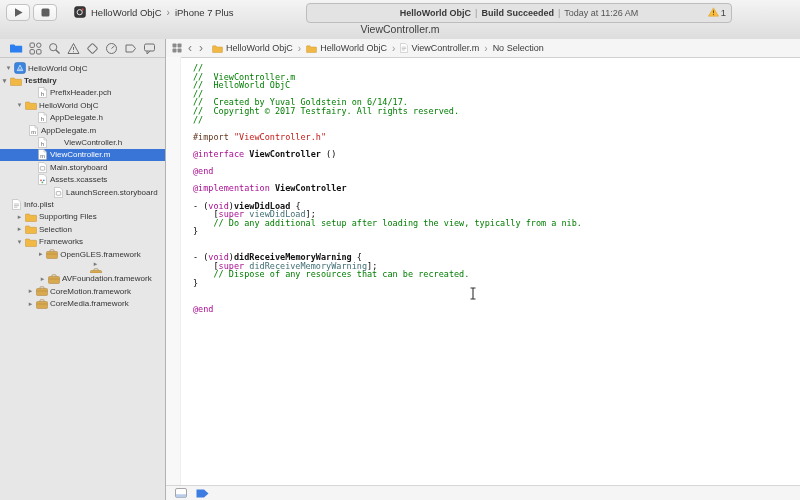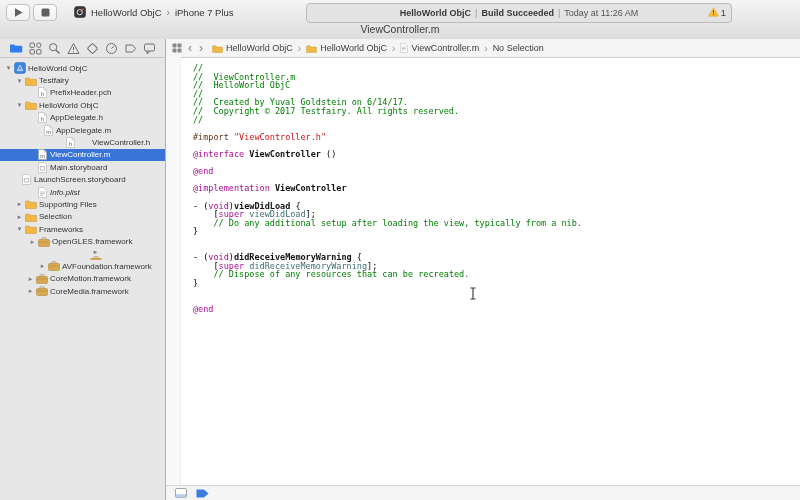--- a/index.html
+++ b/index.html
@@ -159,151 +159,163 @@
         <div class="tree-row" style="padding-left: 4px;">
           <span class="disc">▾</span>
           <span class="t-icon">
             <svg width="12" height="12" viewBox="0 0 12 12">
               <rect x="0.5" y="0.5" width="11" height="11" rx="2.2" fill="#3a85e0" stroke="#2b66b4" stroke-width="0.5"></rect>
               <path d="M3.2 8.6 L6 3.2 L8.8 8.6 Z M4.4 7.2 H7.6" fill="none" stroke="#ffffff" stroke-width="0.7"></path>
             </svg>
           </span>
           <span class="t-label">HelloWorld ObjC</span>
         </div>
+        <div class="tree-row" style="padding-left: 0; font-weight: bold;">
+          <span class="disc">▾</span>
+          <span class="t-icon">
+            <svg width="12" height="10" viewBox="0 0 12 10">
+              <path d="M0.5 2.6 Q0.5 2 1 2 H4.2 L5.4 3.3 H11 Q11.5 3.3 11.5 3.8 V9 Q11.5 9.5 11 9.5 H1 Q0.5 9.5 0.5 9 Z" fill="#f1b844" stroke="#c59334" stroke-width="0.5"></path>
+            </svg>
+          </span>
+          <span class="t-label">Testfairy</span>
+        </div>
+        <div class="tree-row" style="padding-left: 26px;">
+          <span class="disc"></span>
+          <span class="t-icon">
+            <svg width="9" height="11" viewBox="0 0 9 11">
+              <path d="M0.5 0.5 H6 L8.5 3 V10.5 H0.5 Z" fill="#ffffff" stroke="#a6a6a6" stroke-width="0.5"></path>
+              <path d="M6 0.5 V3 H8.5" fill="none" stroke="#a6a6a6" stroke-width="0.5"></path>
+              <text x="4.5" y="9" text-anchor="middle" font-size="5.5" font-family="sans-serif" fill="#555">h</text>
+            </svg>
+          </span>
+          <span class="t-label">PrefixHeader.pch</span>
+        </div>
         <div class="tree-row" style="padding-left: 15px;">
           <span class="disc">▾</span>
           <span class="t-icon">
             <svg width="12" height="10" viewBox="0 0 12 10">
               <path d="M0.5 2.6 Q0.5 2 1 2 H4.2 L5.4 3.3 H11 Q11.5 3.3 11.5 3.8 V9 Q11.5 9.5 11 9.5 H1 Q0.5 9.5 0.5 9 Z" fill="#f1b844" stroke="#c59334" stroke-width="0.5"></path>
             </svg>
           </span>
-          <span class="t-label">Testfairy</span>
+          <span class="t-label">HelloWorld ObjC</span>
         </div>
         <div class="tree-row" style="padding-left: 26px;">
           <span class="disc"></span>
           <span class="t-icon">
             <svg width="9" height="11" viewBox="0 0 9 11">
               <path d="M0.5 0.5 H6 L8.5 3 V10.5 H0.5 Z" fill="#ffffff" stroke="#a6a6a6" stroke-width="0.5"></path>
               <path d="M6 0.5 V3 H8.5" fill="none" stroke="#a6a6a6" stroke-width="0.5"></path>
               <text x="4.5" y="9" text-anchor="middle" font-size="5.5" font-family="sans-serif" fill="#555">h</text>
             </svg>
           </span>
-          <span class="t-label">PrefixHeader.pch</span>
+          <span class="t-label">AppDelegate.h</span>
+        </div>
+        <div class="tree-row" style="padding-left: 17px;">
+          <span class="disc"></span>
+          <span class="t-icon">
+            <svg width="9" height="11" viewBox="0 0 9 11">
+              <path d="M0.5 0.5 H6 L8.5 3 V10.5 H0.5 Z" fill="#ffffff" stroke="#a6a6a6" stroke-width="0.5"></path>
+              <path d="M6 0.5 V3 H8.5" fill="none" stroke="#a6a6a6" stroke-width="0.5"></path>
+              <text x="4.5" y="9" text-anchor="middle" font-size="5.5" font-family="sans-serif" fill="#555">m</text>
+            </svg>
+          </span>
+          <span class="t-label">AppDelegate.m</span>
+        </div>
+        <div class="tree-row" style="padding-left: 12px; gap: 14px;">
+          <span class="disc"></span>
+          <span class="t-icon">
+            <svg width="9" height="11" viewBox="0 0 9 11">
+              <path d="M0.5 0.5 H6 L8.5 3 V10.5 H0.5 Z" fill="#ffffff" stroke="#a6a6a6" stroke-width="0.5"></path>
+              <path d="M6 0.5 V3 H8.5" fill="none" stroke="#a6a6a6" stroke-width="0.5"></path>
+              <text x="4.5" y="9" text-anchor="middle" font-size="5.5" font-family="sans-serif" fill="#555">h</text>
+            </svg>
+          </span>
+          <span class="t-label">ViewController.h</span>
+        </div>
+        <div class="tree-row selected" style="padding-left: 26px;">
+          <span class="disc"></span>
+          <span class="t-icon">
+            <svg width="9" height="11" viewBox="0 0 9 11">
+              <path d="M0.5 0.5 H6 L8.5 3 V10.5 H0.5 Z" fill="#ffffff" stroke="#a6a6a6" stroke-width="0.5"></path>
+              <path d="M6 0.5 V3 H8.5" fill="none" stroke="#a6a6a6" stroke-width="0.5"></path>
+              <text x="4.5" y="9" text-anchor="middle" font-size="5.5" font-family="sans-serif" fill="#555">m</text>
+            </svg>
+          </span>
+          <span class="t-label">ViewController.m</span>
+        </div>
+        <div class="tree-row" style="padding-left: 26px;">
+          <span class="disc"></span>
+          <span class="t-icon">
+            <svg width="9" height="11" viewBox="0 0 9 11">
+              <path d="M0.5 0.5 H6 L8.5 3 V10.5 H0.5 Z" fill="#ffffff" stroke="#a6a6a6" stroke-width="0.5"></path>
+              <rect x="2.3" y="4.6" width="4.4" height="3.6" rx="0.5" fill="none" stroke="#8a8a8a" stroke-width="0.6"></rect>
+            </svg>
+          </span>
+          <span class="t-label">Main.storyboard</span>
+        </div>
+        <div class="tree-row" style="padding-left: 26px;">
+          <span class="disc"></span>
+          <span class="t-icon">
+            <svg width="9" height="11" viewBox="0 0 9 11">
+              <path d="M0.5 0.5 H6 L8.5 3 V10.5 H0.5 Z" fill="#ffffff" stroke="#a6a6a6" stroke-width="0.5"></path>
+              <circle cx="3" cy="6.3" r="0.9" fill="#e2574c"></circle>
+              <circle cx="5.8" cy="6.3" r="0.9" fill="#4c86e2"></circle>
+              <circle cx="4.4" cy="8.4" r="0.9" fill="#58b258"></circle>
+            </svg>
+          </span>
+          <span class="t-label">Assets.xcassets</span>
+        </div>
+        <div class="tree-row" style="padding-left: 42px;">
+          <span class="disc"></span>
+          <span class="t-icon">
+            <svg width="9" height="11" viewBox="0 0 9 11">
+              <path d="M0.5 0.5 H6 L8.5 3 V10.5 H0.5 Z" fill="#ffffff" stroke="#a6a6a6" stroke-width="0.5"></path>
+              <rect x="2.3" y="4.6" width="4.4" height="3.6" rx="0.5" fill="none" stroke="#8a8a8a" stroke-width="0.6"></rect>
+            </svg>
+          </span>
+          <span class="t-label">LaunchScreen.storyboard</span>
+        </div>
+        <div class="tree-row" style="">
+          <span class="disc"></span>
+          <span class="t-icon">
+            <svg width="9" height="11" viewBox="0 0 9 11">
+              <path d="M0.5 0.5 H6 L8.5 3 V10.5 H0.5 Z" fill="#ffffff" stroke="#a6a6a6" stroke-width="0.5"></path>
+              <path d="M2 5 H7 M2 6.6 H7 M2 8.2 H5.5" stroke="#9a9a9a" stroke-width="0.6"></path>
+            </svg>
+          </span>
+          <span class="t-label">Info.plist</span>
+        </div>
+        <div class="tree-row" style="padding-left: 15px;">
+          <span class="disc">▸</span>
+          <span class="t-icon">
+            <svg width="12" height="10" viewBox="0 0 12 10">
+              <path d="M0.5 2.6 Q0.5 2 1 2 H4.2 L5.4 3.3 H11 Q11.5 3.3 11.5 3.8 V9 Q11.5 9.5 11 9.5 H1 Q0.5 9.5 0.5 9 Z" fill="#f1b844" stroke="#c59334" stroke-width="0.5"></path>
+            </svg>
+          </span>
+          <span class="t-label">Supporting Files</span>
+        </div>
+        <div class="tree-row" style="padding-left: 15px;">
+          <span class="disc">▸</span>
+          <span class="t-icon">
+            <svg width="12" height="10" viewBox="0 0 12 10">
+              <path d="M0.5 2.6 Q0.5 2 1 2 H4.2 L5.4 3.3 H11 Q11.5 3.3 11.5 3.8 V9 Q11.5 9.5 11 9.5 H1 Q0.5 9.5 0.5 9 Z" fill="#f1b844" stroke="#c59334" stroke-width="0.5"></path>
+            </svg>
+          </span>
+          <span class="t-label">Selection</span>
         </div>
         <div class="tree-row" style="padding-left: 15px;">
           <span class="disc">▾</span>
           <span class="t-icon">
             <svg width="12" height="10" viewBox="0 0 12 10">
               <path d="M0.5 2.6 Q0.5 2 1 2 H4.2 L5.4 3.3 H11 Q11.5 3.3 11.5 3.8 V9 Q11.5 9.5 11 9.5 H1 Q0.5 9.5 0.5 9 Z" fill="#f1b844" stroke="#c59334" stroke-width="0.5"></path>
             </svg>
           </span>
-          <span class="t-label">HelloWorld ObjC</span>
-        </div>
-        <div class="tree-row" style="padding-left: 26px;">
-          <span class="disc"></span>
-          <span class="t-icon">
-            <svg width="9" height="11" viewBox="0 0 9 11">
-              <path d="M0.5 0.5 H6 L8.5 3 V10.5 H0.5 Z" fill="#ffffff" stroke="#a6a6a6" stroke-width="0.5"></path>
-              <path d="M6 0.5 V3 H8.5" fill="none" stroke="#a6a6a6" stroke-width="0.5"></path>
-              <text x="4.5" y="9" text-anchor="middle" font-size="5.5" font-family="sans-serif" fill="#555">h</text>
-            </svg>
-          </span>
-          <span class="t-label">AppDelegate.h</span>
-        </div>
-        <div class="tree-row" style="padding-left: 32px;">
-          <span class="disc"></span>
-          <span class="t-icon">
-            <svg width="9" height="11" viewBox="0 0 9 11">
-              <path d="M0.5 0.5 H6 L8.5 3 V10.5 H0.5 Z" fill="#ffffff" stroke="#a6a6a6" stroke-width="0.5"></path>
-              <path d="M6 0.5 V3 H8.5" fill="none" stroke="#a6a6a6" stroke-width="0.5"></path>
-              <text x="4.5" y="9" text-anchor="middle" font-size="5.5" font-family="sans-serif" fill="#555">m</text>
-            </svg>
-          </span>
-          <span class="t-label">AppDelegate.m</span>
-        </div>
-        <div class="tree-row" style="padding-left: 40px; gap: 14px;">
-          <span class="disc"></span>
-          <span class="t-icon">
-            <svg width="9" height="11" viewBox="0 0 9 11">
-              <path d="M0.5 0.5 H6 L8.5 3 V10.5 H0.5 Z" fill="#ffffff" stroke="#a6a6a6" stroke-width="0.5"></path>
-              <path d="M6 0.5 V3 H8.5" fill="none" stroke="#a6a6a6" stroke-width="0.5"></path>
-              <text x="4.5" y="9" text-anchor="middle" font-size="5.5" font-family="sans-serif" fill="#555">h</text>
-            </svg>
-          </span>
-          <span class="t-label">ViewController.h</span>
-        </div>
-        <div class="tree-row selected" style="padding-left: 26px;">
-          <span class="disc"></span>
-          <span class="t-icon">
-            <svg width="9" height="11" viewBox="0 0 9 11">
-              <path d="M0.5 0.5 H6 L8.5 3 V10.5 H0.5 Z" fill="#ffffff" stroke="#a6a6a6" stroke-width="0.5"></path>
-              <path d="M6 0.5 V3 H8.5" fill="none" stroke="#a6a6a6" stroke-width="0.5"></path>
-              <text x="4.5" y="9" text-anchor="middle" font-size="5.5" font-family="sans-serif" fill="#555">m</text>
-            </svg>
-          </span>
-          <span class="t-label">ViewController.m</span>
-        </div>
-        <div class="tree-row" style="padding-left: 26px;">
-          <span class="disc"></span>
-          <span class="t-icon">
-            <svg width="9" height="11" viewBox="0 0 9 11">
-              <path d="M0.5 0.5 H6 L8.5 3 V10.5 H0.5 Z" fill="#ffffff" stroke="#a6a6a6" stroke-width="0.5"></path>
-              <rect x="2.3" y="4.6" width="4.4" height="3.6" rx="0.5" fill="none" stroke="#8a8a8a" stroke-width="0.6"></rect>
-            </svg>
-          </span>
-          <span class="t-label">Main.storyboard</span>
-        </div>
-        <div class="tree-row" style="padding-left: 10px;">
-          <span class="disc"></span>
-          <span class="t-icon">
-            <svg width="9" height="11" viewBox="0 0 9 11">
-              <path d="M0.5 0.5 H6 L8.5 3 V10.5 H0.5 Z" fill="#ffffff" stroke="#a6a6a6" stroke-width="0.5"></path>
-              <rect x="2.3" y="4.6" width="4.4" height="3.6" rx="0.5" fill="none" stroke="#8a8a8a" stroke-width="0.6"></rect>
-            </svg>
-          </span>
-          <span class="t-label">LaunchScreen.storyboard</span>
-        </div>
-        <div class="tree-row" style="padding-left: 26px; font-style: italic;">
-          <span class="disc"></span>
-          <span class="t-icon">
-            <svg width="9" height="11" viewBox="0 0 9 11">
-              <path d="M0.5 0.5 H6 L8.5 3 V10.5 H0.5 Z" fill="#ffffff" stroke="#a6a6a6" stroke-width="0.5"></path>
-              <path d="M2 5 H7 M2 6.6 H7 M2 8.2 H5.5" stroke="#9a9a9a" stroke-width="0.6"></path>
-            </svg>
-          </span>
-          <span class="t-label">Info.plist</span>
-        </div>
-        <div class="tree-row" style="padding-left: 15px;">
-          <span class="disc">▸</span>
-          <span class="t-icon">
-            <svg width="12" height="10" viewBox="0 0 12 10">
-              <path d="M0.5 2.6 Q0.5 2 1 2 H4.2 L5.4 3.3 H11 Q11.5 3.3 11.5 3.8 V9 Q11.5 9.5 11 9.5 H1 Q0.5 9.5 0.5 9 Z" fill="#f1b844" stroke="#c59334" stroke-width="0.5"></path>
-            </svg>
-          </span>
-          <span class="t-label">Supporting Files</span>
-        </div>
-        <div class="tree-row" style="padding-left: 15px;">
-          <span class="disc">▸</span>
-          <span class="t-icon">
-            <svg width="12" height="10" viewBox="0 0 12 10">
-              <path d="M0.5 2.6 Q0.5 2 1 2 H4.2 L5.4 3.3 H11 Q11.5 3.3 11.5 3.8 V9 Q11.5 9.5 11 9.5 H1 Q0.5 9.5 0.5 9 Z" fill="#f1b844" stroke="#c59334" stroke-width="0.5"></path>
-            </svg>
-          </span>
-          <span class="t-label">Selection</span>
-        </div>
-        <div class="tree-row" style="padding-left: 15px;">
-          <span class="disc">▾</span>
-          <span class="t-icon">
-            <svg width="12" height="10" viewBox="0 0 12 10">
-              <path d="M0.5 2.6 Q0.5 2 1 2 H4.2 L5.4 3.3 H11 Q11.5 3.3 11.5 3.8 V9 Q11.5 9.5 11 9.5 H1 Q0.5 9.5 0.5 9 Z" fill="#f1b844" stroke="#c59334" stroke-width="0.5"></path>
-            </svg>
-          </span>
           <span class="t-label">Frameworks</span>
         </div>
-        <div class="tree-row" style="padding-left: 28px;">
+        <div class="tree-row" style="padding-left: 12px; justify-content: center;">
           <span class="disc">▸</span>
           <span class="t-icon">
             <svg width="12" height="10" viewBox="0 0 12 10">
               <rect x="0.5" y="2.5" width="11" height="7" rx="1" fill="#d8a94e" stroke="#a8803a" stroke-width="0.5"></rect>
               <path d="M4 2.5 V1.4 Q4 0.8 4.6 0.8 H7.4 Q8 0.8 8 1.4 V2.5" fill="none" stroke="#a8803a" stroke-width="0.7"></path>
               <path d="M0.5 5 H11.5" stroke="#a8803a" stroke-width="0.5"></path>
             </svg>
           </span>
           <span class="t-label">OpenGLES.framework</span>
         </div>

